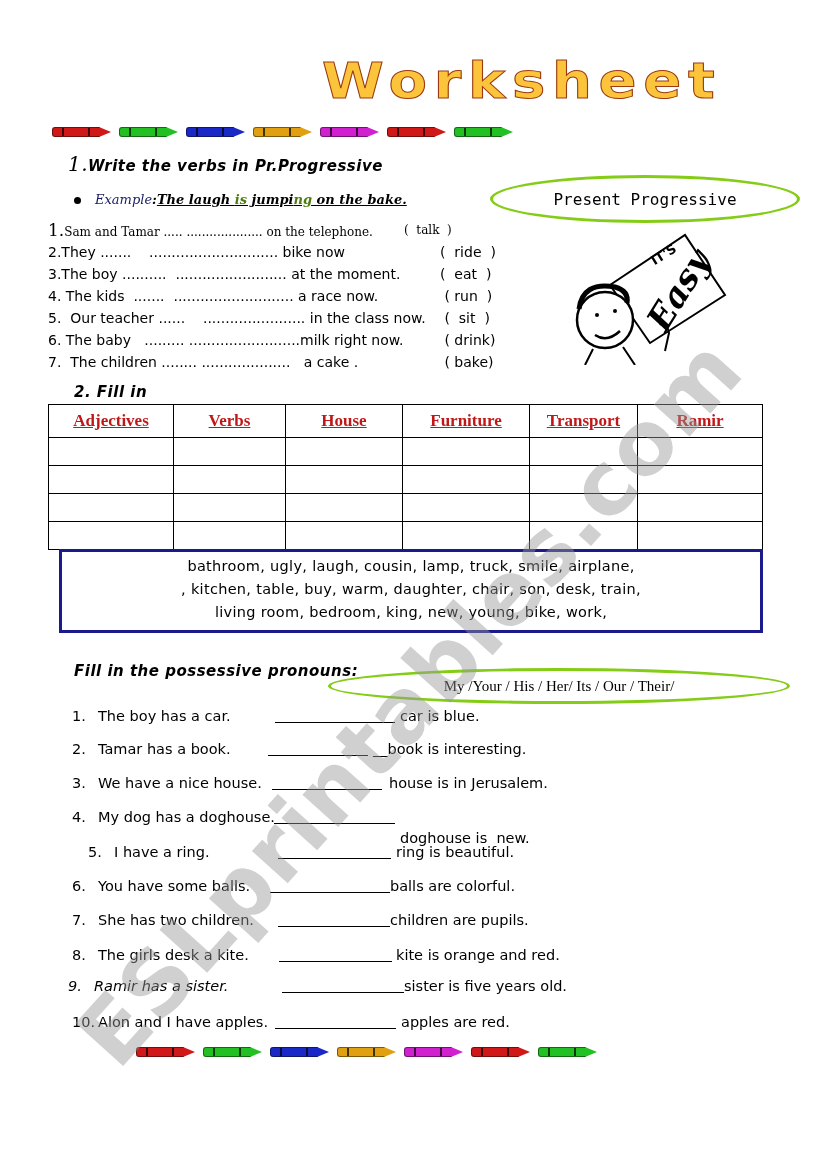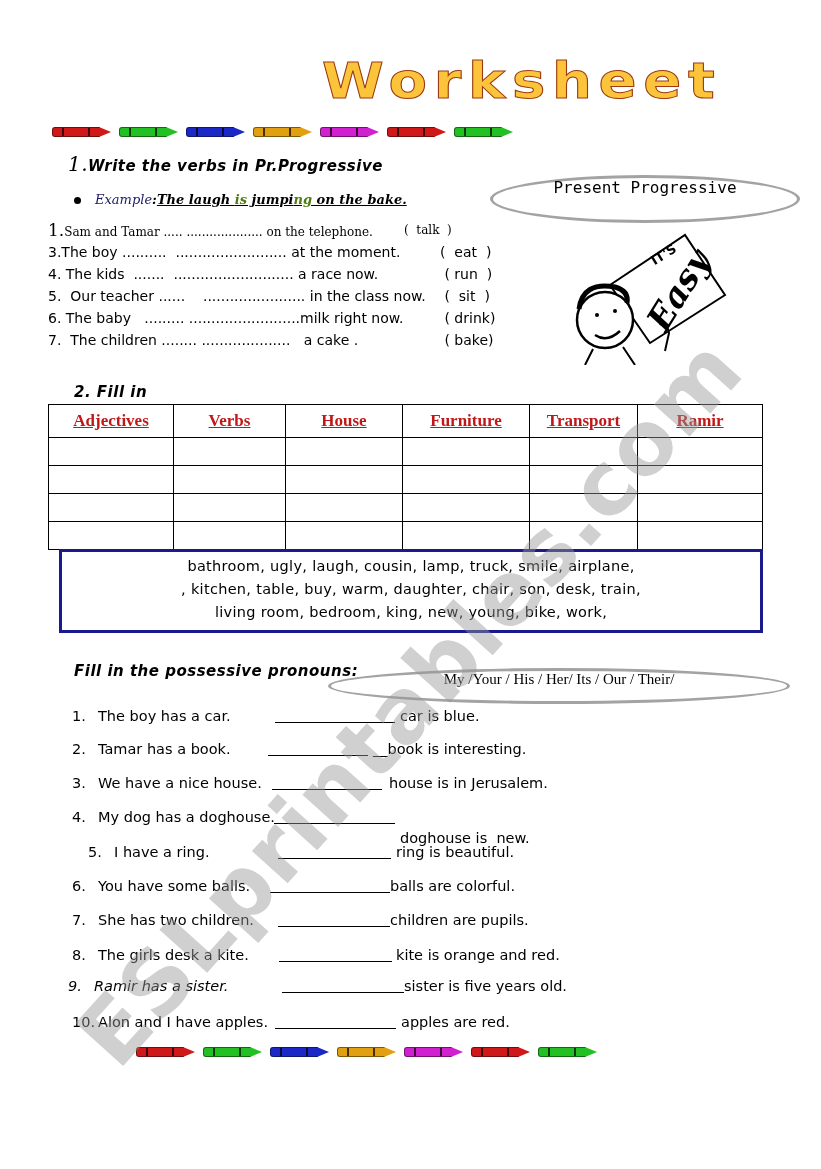--- a/index.html
+++ b/index.html
@@ -32,21 +32,21 @@
     .example .hl { color: #4d7c0f; }
 
     .bullet { display: inline-block; width: 7px; height: 7px; border-radius: 50%; background: #000; margin-right: 14px; vertical-align: middle; }
 
     .verb-line { font-family: "DejaVu Sans", sans-serif; font-size: 14px; height: 22px; line-height: 22px; white-space: pre; }
     .verb-line .cue { position: absolute; left: 392px; }
     .verb-line.first { font-family: "DejaVu Serif", serif; font-size: 12px; }
     .verb-line.first .n { font-size: 17px; }
 
     
-    .oval { border: 3px solid #a3a3a3; border-radius: 50%; box-sizing: border-box; display: flex; align-items: flex-start; justify-content: center; background: #fff; }
+    .oval { border: 3px solid #84cc16; border-radius: 50%; box-sizing: border-box; display: flex; align-items: center; justify-content: center; background: #fff; }
 
     
     table.cat { border-collapse: collapse; table-layout: fixed; }
     table.cat th, table.cat td { border: 1px solid #000; }
     table.cat th { height: 30px; font-family: "Liberation Serif", serif; font-weight: bold; font-size: 17px; color: #c01818; text-decoration: underline; }
     table.cat td { height: 25px; }
 
     .wordbox { border: 3px solid #1a1a8c; box-sizing: border-box; text-align: center; font-family: "DejaVu Sans", sans-serif; font-size: 14.5px; line-height: 23px; padding-top: 3px; letter-spacing: 0.3px; }
 
     .poss-line { font-family: "DejaVu Sans", sans-serif; font-size: 14.5px; white-space: pre; height: 20px; line-height: 20px; }
@@ -106,20 +106,21 @@
 <div class="abs example" style="left:74px; top:192px;">
   <span class="bullet"></span><span class="lbl">Example</span><span>:</span><span class="sent"><span>The  laugh </span><span class="hl">is</span><span> jumpi</span><span class="hl">ng</span><span> on the bake.</span></span>
 </div>
 
 <div class="abs oval" style="left:490px; top:175px; width:310px; height:48px; font-family:'DejaVu Sans Mono', monospace; font-size:16px;">
   <span>Present Progressive</span>
 </div>
 
 <div class="abs" style="left:48px; top:219px; width:470px;">
   <div class="verb-line first" style="position:relative;"><span class="n">1.</span><span>Sam and Tamar ..... .................... on the telephone.</span><span class="cue" style="left:356px;">(  talk  )</span></div>
+  <div class="verb-line" style="position:relative;"><span>2.</span><span>They .......    ............................. bike now</span><span class="cue">(  ride  )</span></div>
   <div class="verb-line" style="position:relative;"><span>3.</span><span>The boy ..........  ......................... at the moment.</span><span class="cue">(  eat  )</span></div>
   <div class="verb-line" style="position:relative;"><span>4.</span><span> The kids  .......  ........................... a race now.</span><span class="cue"> ( run  )</span></div>
   <div class="verb-line" style="position:relative;"><span>5.</span><span>  Our teacher ......    ....................... in the class now.</span><span class="cue"> (  sit  )</span></div>
   <div class="verb-line" style="position:relative;"><span>6.</span><span> The baby   ......... .........................milk right now.</span><span class="cue"> ( drink)</span></div>
   <div class="verb-line" style="position:relative;"><span>7.</span><span>  The children ........ ....................   a cake .</span><span class="cue"> ( bake)</span></div>
 </div>
 
 <div class="abs" style="left:565px; top:225px; width:170px; height:140px;">
   <svg width="170" height="140" viewBox="0 0 170 140">
     <polygon points="45,60 120,10 160,70 85,118" fill="#fff" stroke="#000" stroke-width="2"></polygon>

